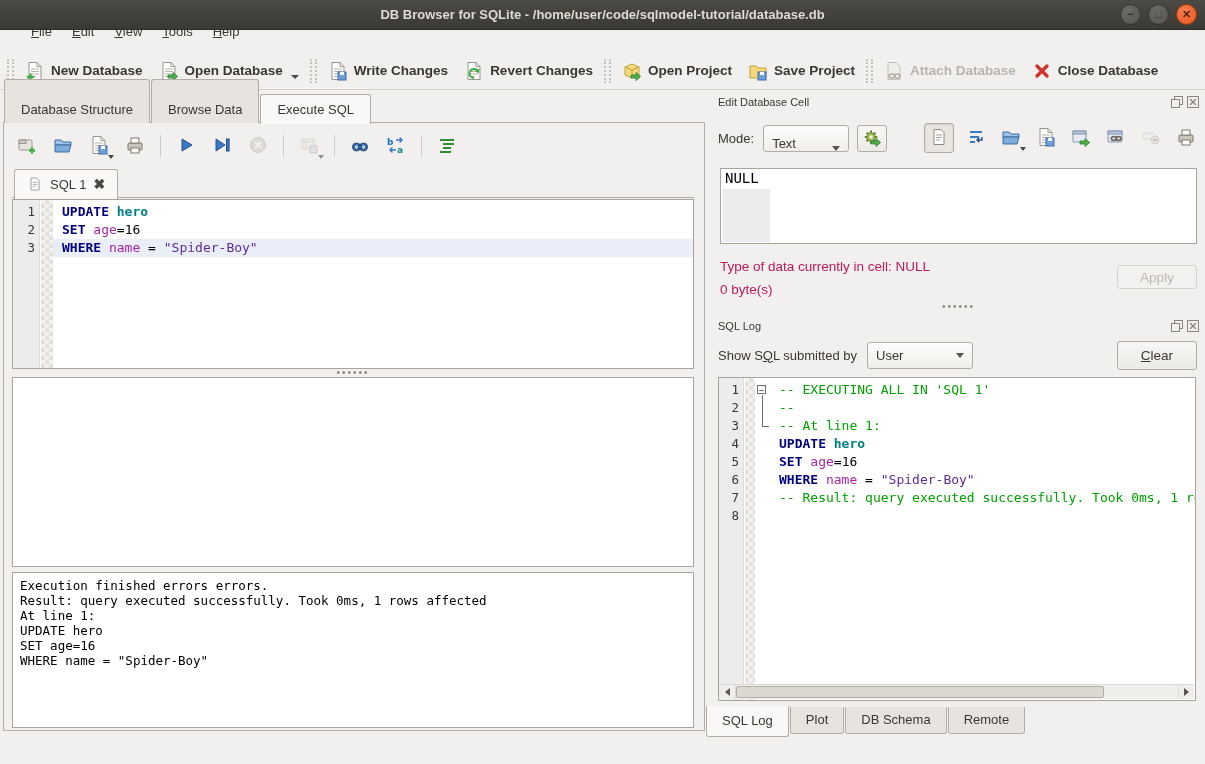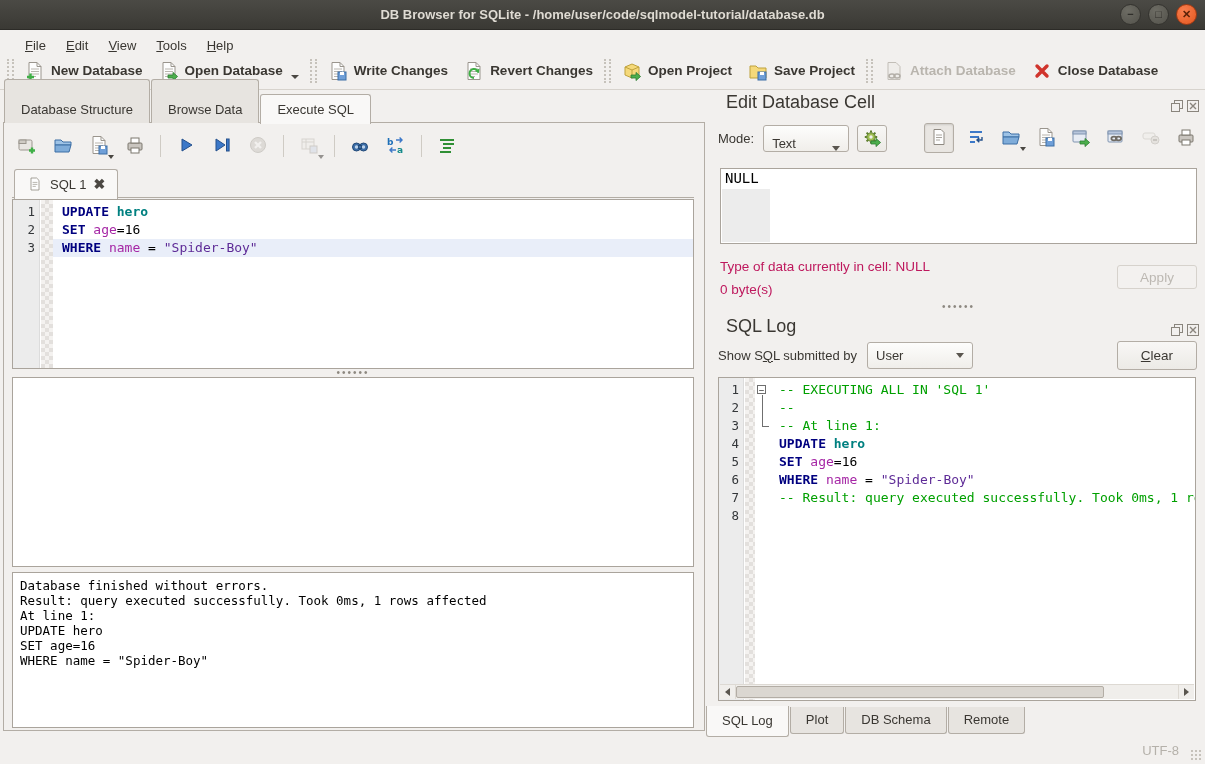--- a/index.html
+++ b/index.html
@@ -12,21 +12,21 @@
     background:linear-gradient(#4b4a45,#3a3934);border-bottom:1px solid #2c2b27;
     display:flex;align-items:center;justify-content:center;}
   .titlebar .title{color:#dfdbd3;font-weight:bold;font-size:13px;}
   .winbtns{position:absolute;right:8px;top:4px;display:flex;gap:7px;}
   .winbtn{width:21px;height:21px;border-radius:50%;background:radial-gradient(circle at 35% 30%,#6d6c64,#53524b);
     border:1px solid #34332f;color:#2e2d29;display:flex;align-items:center;justify-content:center;
     font-size:11px;line-height:1;font-weight:bold;}
   .winbtn.close{background:radial-gradient(circle at 35% 30%,#f97e4e,#e2571f);border-color:#a53a12;color:#5d2208;}
 
   
-  .menubar{position:absolute;left:0;top:35px;width:100%;height:21px;display:flex;align-items:center;padding-left:16px;gap:2px;}
+  .menubar{position:absolute;left:0;top:21px;width:100%;height:21px;display:flex;align-items:center;padding-left:22px;gap:2px;}
   .menu-item{padding:2px 9px;cursor:default;}
   .menu-item u{text-decoration:underline;}
 
   
   .toolbar{position:absolute;left:0;top:52px;width:100%;height:38px;display:flex;align-items:center;
     border-bottom:1px solid #d7d3cd;padding-left:4px;}
   .tb-grip{width:7px;height:24px;margin:0 3px;border-left:2px dotted #c6c2bb;border-right:2px dotted #c6c2bb;}
   .tb-btn{display:flex;align-items:center;gap:6px;padding:4px 8px;border-radius:3px;position:relative;}
   .tb-btn .lbl{font-size:13.5px;color:#3a3732;font-weight:bold;font-weight:600;}
   .tb-btn.disabled .lbl{color:#b9b5ae;}
@@ -84,21 +84,21 @@
   .fold-v{position:absolute;left:7px;width:1px;background:#6f6f6f;}
   .fold-h{position:absolute;left:7px;top:9px;width:7px;height:1px;background:#6f6f6f;}
 
   .splitter{position:absolute;height:8px;display:flex;align-items:center;justify-content:center;}
   .splitter .dots{color:#8d8880;font-size:10px;letter-spacing:2px;line-height:4px;}
 
   .msgbox{position:absolute;background:#fff;border:1px solid #aaa49c;padding:5px 7px;overflow:hidden;}
   .msg-line{font-family:"DejaVu Sans Mono",monospace;font-size:12.5px;line-height:15px;white-space:pre;color:#000;}
 
   
-  .dock-header{position:absolute;left:14px;right:6px;height:20px;display:flex;align-items:center;font-size:18px;color:#3a3732;}
+  .dock-header{position:absolute;left:6px;right:6px;height:20px;display:flex;align-items:center;font-size:11px;color:#3a3732;}
   .dock-icons{margin-left:auto;display:flex;gap:4px;}
   .dock-ico{width:12px;height:12px;}
 
   .mode-row{position:absolute;left:6px;right:6px;height:30px;display:flex;align-items:center;}
   .combo{height:27px;border:1px solid #b3ada5;border-radius:3px;background:linear-gradient(#fdfdfc,#f0eeea);
     display:flex;align-items:center;padding:0 8px;gap:14px;font-size:13px;}
   .combo .arr{width:0;height:0;border-left:4px solid transparent;border-right:4px solid transparent;
     border-top:5px solid #5a564f;margin-left:auto;}
   .sqbtn{height:27px;width:30px;border:1px solid #b3ada5;border-radius:3px;background:linear-gradient(#f8f7f5,#eceae6);
     display:flex;align-items:center;justify-content:center;}
@@ -379,21 +379,21 @@
       </div>
 
       <div class="splitter" style="left:8px;right:10px;top:246px;">
         <span class="dots">••••••</span>
       </div>
 
       <div class="codebox" style="left:8px;right:10px;top:254px;height:190px;background:#fff;"></div>
 
       <div class="msgbox" style="left:8px;right:10px;top:449px;height:156px;">
         <div id="msg-lines">
-            <div class="msg-line">Database finished without errors.</div>
+            <div class="msg-line">Execution finished errors errors.</div>
             <div class="msg-line">Result: query executed successfully. Took 0ms, 1 rows affected</div>
             <div class="msg-line">At line 1:</div>
             <div class="msg-line">UPDATE hero</div>
             <div class="msg-line">SET age=16</div>
             <div class="msg-line">WHERE name = "Spider-Boy"</div>
           </div>
       </div>
     </div>
   </div>
 
@@ -564,17 +564,13 @@
     </div>
 
     <div class="bottom-tabs" style="top:617px;left:-6px;" id="bottomtabs">
         <span class="btab active">SQL Log</span>
         <span class="btab">Plot</span>
         <span class="btab">DB Schema</span>
         <span class="btab">Remote</span>
       </div>
   </div>
 
-  <div class="statusbar">
-    <span class="status-enc">UTF-8</span>
-    <span class="grip"></span>
-  </div>
 </div>
 
 </body></html>

